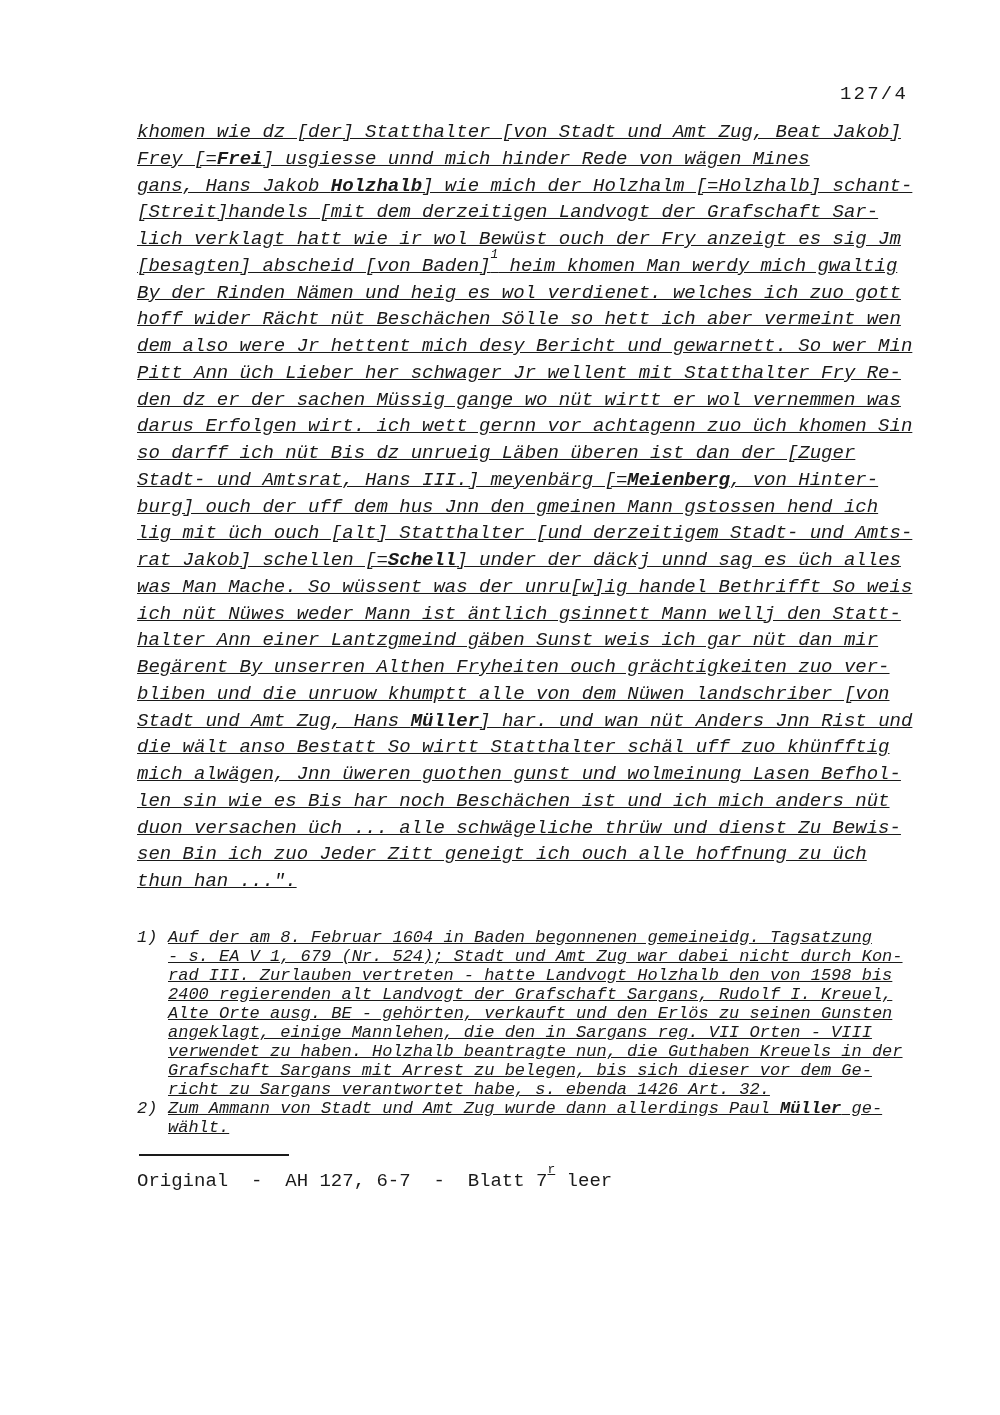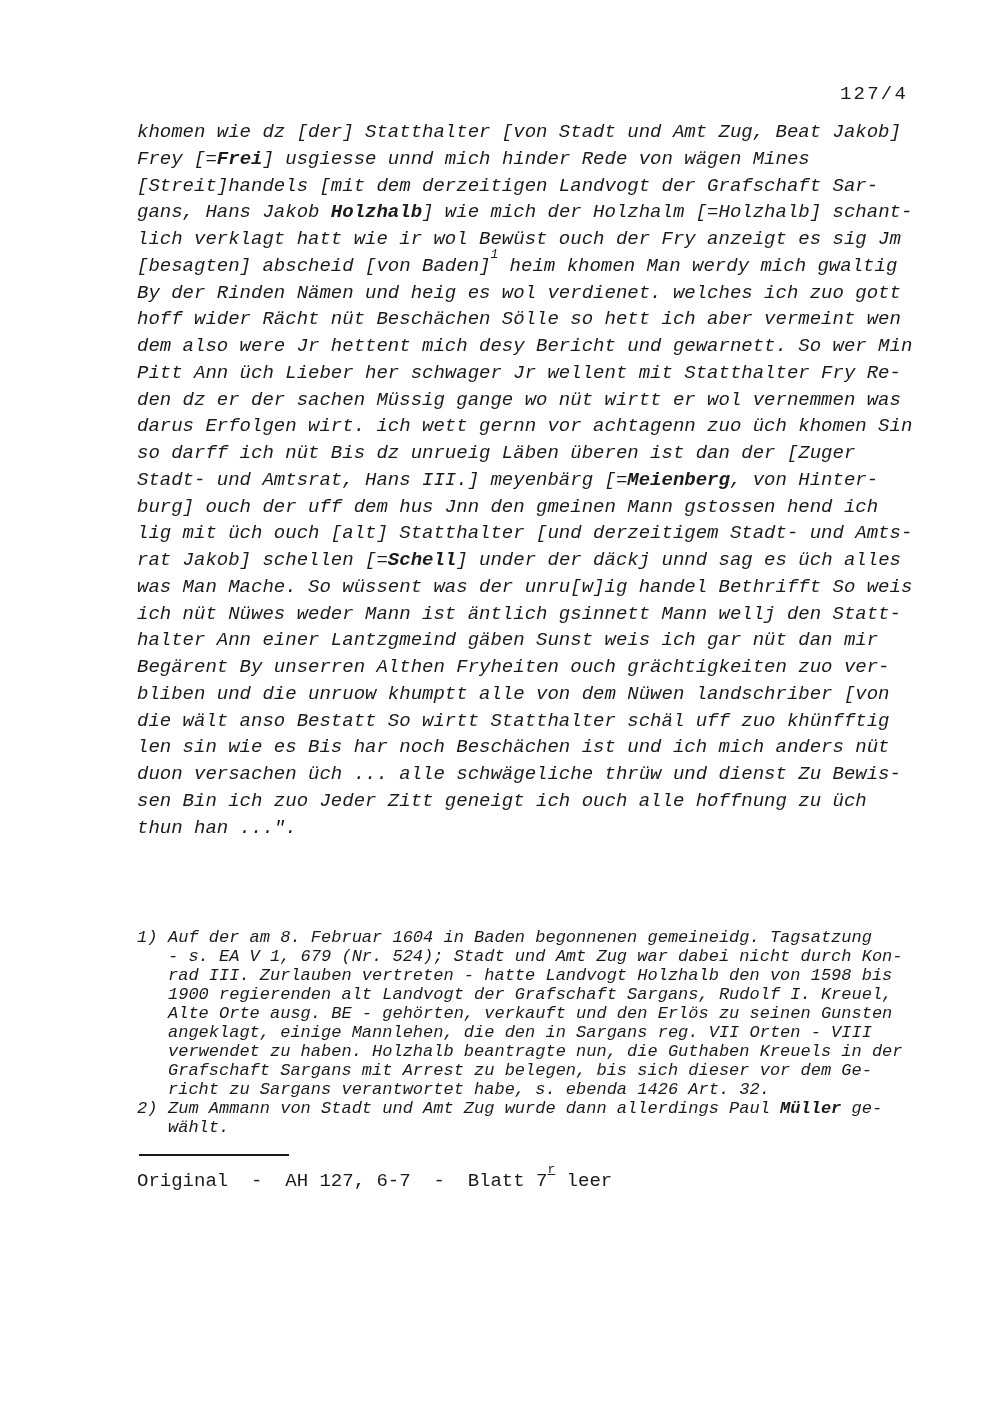--- a/index.html
+++ b/index.html
@@ -26,21 +26,21 @@
     white-space: pre;
   }
   .body-text {
     position: absolute;
     left: 137px;
     top: 119px;
     font-size: 19px;
     line-height: 26.75px;
     font-style: italic;
   }
-  .line { white-space: pre; }
+  .line { white-space: pre; text-decoration: underline; }
   .b { font-weight: bold; }
   sup {
     font-size: 0.68em;
     line-height: 0;
     position: relative;
     top: -0.45em;
   }
   sup.u { text-decoration: underline; }
   .footnotes {
     position: absolute;
@@ -77,54 +77,56 @@
   }
 </style>
 </head>
 <body>
 
 <div class="page">
   <div class="page-number">127/4</div>
   <div class="body-text" id="body-text">
       <div class="line"><span>khomen wie dz [der] Statthalter [von Stadt und Amt Zug, Beat Jakob]</span></div>
       <div class="line"><span>Frey [=</span><span class="b">Frei</span><span>] usgiesse unnd mich hinder Rede von wägen Mines</span></div>
+      <div class="line"><span>gans, Hans Jakob </span><span class="b">Holzhalb</span><span>] wie mich der Holzhalm [=Holzhalb] schant-</span></div>
       <div class="line"><span>[Streit]handels [mit dem derzeitigen Landvogt der Grafschaft Sar-</span></div>
-      <div class="line"><span>gans, Hans Jakob </span><span class="b">Holzhalb</span><span>] wie mich der Holzhalm [=Holzhalb] schant-</span></div>
       <div class="line"><span>lich verklagt hatt wie ir wol Bewüst ouch der Fry anzeigt es sig Jm</span></div>
       <div class="line"><span>[besagten] abscheid [von Baden]</span><sup>1</sup><span> heim khomen Man werdy mich gwaltig</span></div>
       <div class="line"><span>By der Rinden Nämen und heig es wol verdienet. welches ich zuo gott</span></div>
       <div class="line"><span>hoff wider Rächt nüt Beschächen Sölle so hett ich aber vermeint wen</span></div>
       <div class="line"><span>dem also were Jr hettent mich desy Bericht und gewarnett. So wer Min</span></div>
       <div class="line"><span>Pitt Ann üch Lieber her schwager Jr wellent mit Statthalter Fry Re-</span></div>
       <div class="line"><span>den dz er der sachen Müssig gange wo nüt wirtt er wol vernemmen was</span></div>
       <div class="line"><span>darus Erfolgen wirt. ich wett gernn vor achtagenn zuo üch khomen Sin</span></div>
       <div class="line"><span>so darff ich nüt Bis dz unrueig Läben überen ist dan der [Zuger</span></div>
       <div class="line"><span>Stadt- und Amtsrat, Hans III.] meyenbärg [=</span><span class="b">Meienberg</span><span>, von Hinter-</span></div>
       <div class="line"><span>burg] ouch der uff dem hus Jnn den gmeinen Mann gstossen hend ich</span></div>
       <div class="line"><span>lig mit üch ouch [alt] Statthalter [und derzeitigem Stadt- und Amts-</span></div>
       <div class="line"><span>rat Jakob] schellen [=</span><span class="b">Schell</span><span>] under der däckj unnd sag es üch alles</span></div>
       <div class="line"><span>was Man Mache. So wüssent was der unru[w]ig handel Bethrifft So weis</span></div>
       <div class="line"><span>ich nüt Nüwes weder Mann ist äntlich gsinnett Mann wellj den Statt-</span></div>
       <div class="line"><span>halter Ann einer Lantzgmeind gäben Sunst weis ich gar nüt dan mir</span></div>
       <div class="line"><span>Begärent By unserren Althen Fryheiten ouch grächtigkeiten zuo ver-</span></div>
       <div class="line"><span>bliben und die unruow khumptt alle von dem Nüwen landschriber [von</span></div>
+      <div class="line"><span>Stadt und Amt Zug, Hans </span><span class="b">Müller</span><span>] har. und wan nüt Anders Jnn Rist und</span></div>
       <div class="line"><span>die wält anso Bestatt So wirtt Statthalter schäl uff zuo khünfftig</span></div>
+      <div class="line"><span>mich alwägen, Jnn üweren guothen gunst und wolmeinung Lasen Befhol-</span></div>
       <div class="line"><span>len sin wie es Bis har noch Beschächen ist und ich mich anders nüt</span></div>
       <div class="line"><span>duon versachen üch ... alle schwägeliche thrüw und dienst Zu Bewis-</span></div>
       <div class="line"><span>sen Bin ich zuo Jeder Zitt geneigt ich ouch alle hoffnung zu üch</span></div>
       <div class="line"><span>thun han ...".</span></div>
     </div>
   <div class="footnotes" id="footnotes">
       <div class="footnote">
         <div class="fn-number">1)</div>
         <div class="fn-text">
           <div class="line"><span>Auf der am 8. Februar 1604 in Baden begonnenen gemeineidg. Tagsatzung</span></div>
           <div class="line"><span>- s. EA V 1, 679 (Nr. 524); Stadt und Amt Zug war dabei nicht durch Kon-</span></div>
           <div class="line"><span>rad III. Zurlauben vertreten - hatte Landvogt Holzhalb den von 1598 bis</span></div>
-          <div class="line"><span>1900 regierenden alt Landvogt der Grafschaft Sargans, Rudolf I. Kreuel,</span></div>
+          <div class="line"><span>2400 regierenden alt Landvogt der Grafschaft Sargans, Rudolf I. Kreuel,</span></div>
           <div class="line"><span>Alte Orte ausg. BE - gehörten, verkauft und den Erlös zu seinen Gunsten</span></div>
           <div class="line"><span>angeklagt, einige Mannlehen, die den in Sargans reg. VII Orten - VIII</span></div>
           <div class="line"><span>verwendet zu haben. Holzhalb beantragte nun, die Guthaben Kreuels in der</span></div>
           <div class="line"><span>Grafschaft Sargans mit Arrest zu belegen, bis sich dieser vor dem Ge-</span></div>
           <div class="line"><span>richt zu Sargans verantwortet habe, s. ebenda 1426 Art. 32.</span></div>
         </div>
       </div>
       <div class="footnote">
         <div class="fn-number">2)</div>
         <div class="fn-text">

